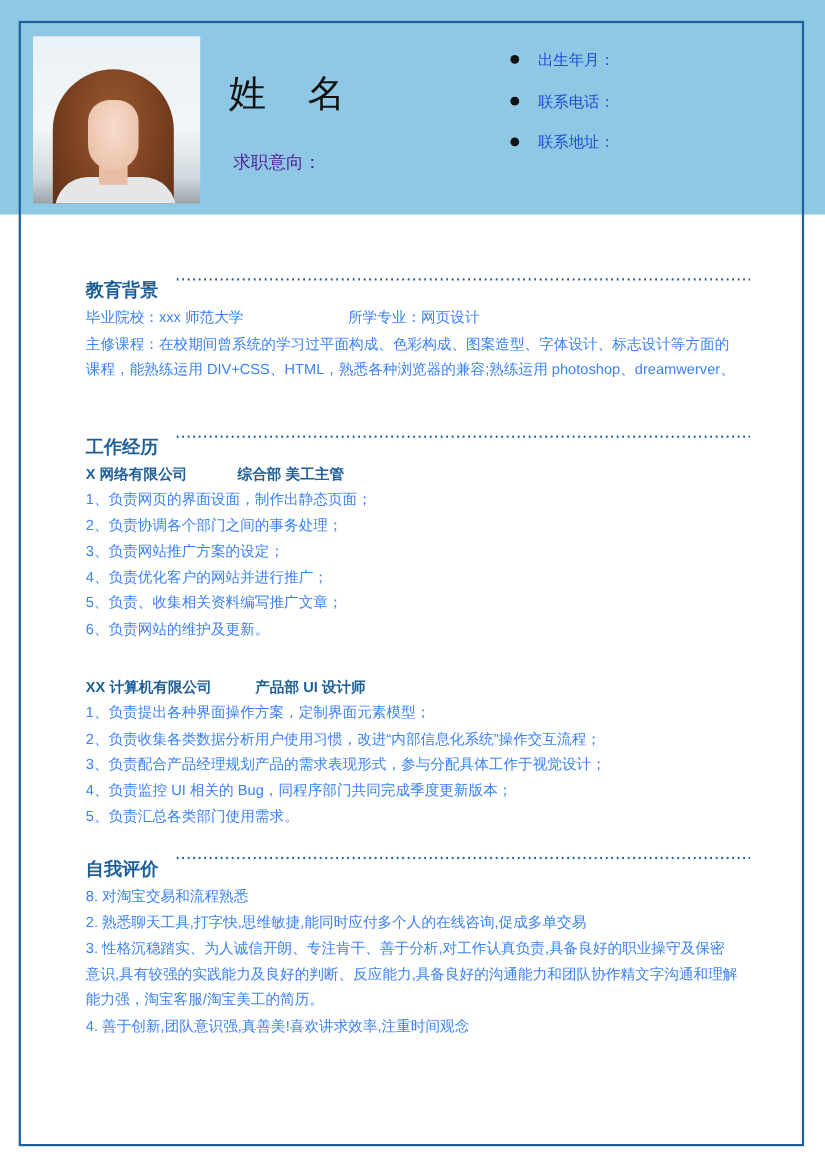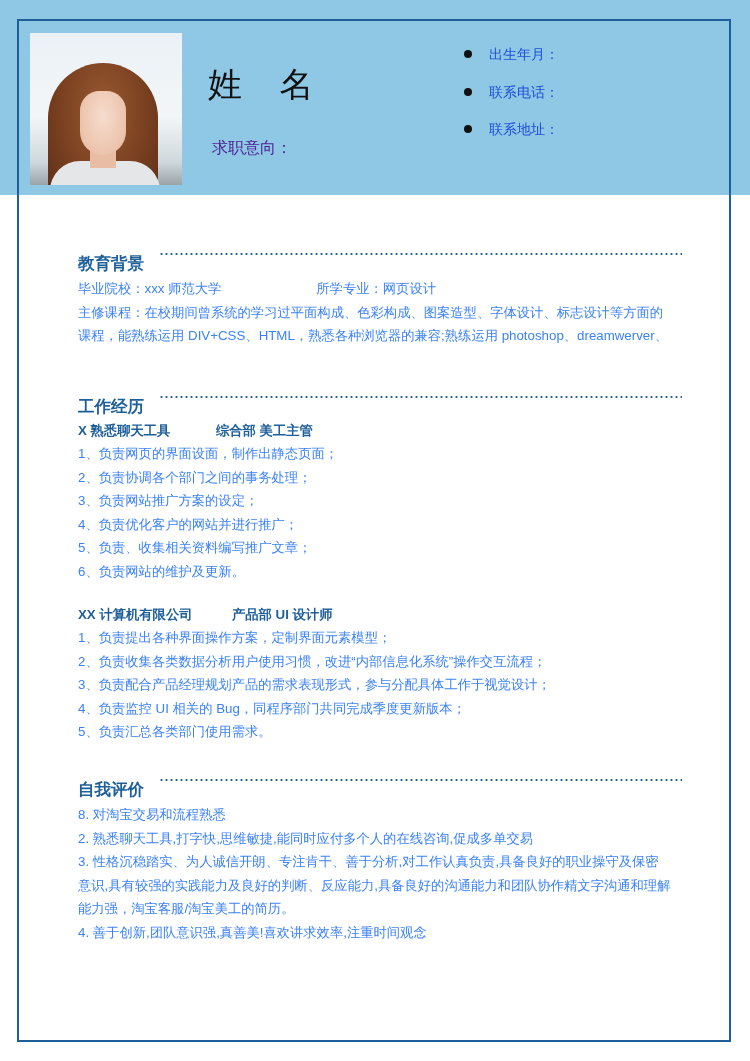--- a/index.html
+++ b/index.html
@@ -71,30 +71,30 @@
   <div class="line">主修课程：在校期间曾系统的学习过平面构成、色彩构成、图案造型、字体设计、标志设计等方面的</div>
   <div class="line">课程，能熟练运用 DIV+CSS、HTML，熟悉各种浏览器的兼容;熟练运用 photoshop、dreamwerver、</div>
 </div>
 
 <div class="section" style="top:396px;">
   <div class="sec-title">
     <span class="t">工作经历</span>
     <span class="dots"></span>
   </div>
   <div class="co">
-    <span style="width:138px;">X 熟悉聊天工具</span><span>综合部  美工主管</span>
+    <span style="width:138px;">X 网络有限公司</span><span>综合部  美工主管</span>
   </div>
   <div class="line">1、负责网页的界面设面，制作出静态页面；</div>
   <div class="line">2、负责协调各个部门之间的事务处理；</div>
   <div class="line">3、负责网站推广方案的设定；</div>
   <div class="line">4、负责优化客户的网站并进行推广；</div>
   <div class="line">5、负责、收集相关资料编写推广文章；</div>
   <div class="line">6、负责网站的维护及更新。</div>
 
-  <div class="co" style="margin-top:21px;">
+  <div class="co" style="margin-top:31px;">
     <span style="width:154px;">XX 计算机有限公司</span><span>产品部  UI 设计师</span>
   </div>
   <div class="line">1、负责提出各种界面操作方案，定制界面元素模型；</div>
   <div class="line">2、负责收集各类数据分析用户使用习惯，改进“内部信息化系统”操作交互流程；</div>
   <div class="line">3、负责配合产品经理规划产品的需求表现形式，参与分配具体工作于视觉设计；</div>
   <div class="line">4、负责监控 UI 相关的 Bug，同程序部门共同完成季度更新版本；</div>
   <div class="line">5、负责汇总各类部门使用需求。</div>
 </div>
 
 <div class="section" style="top:779px;">

